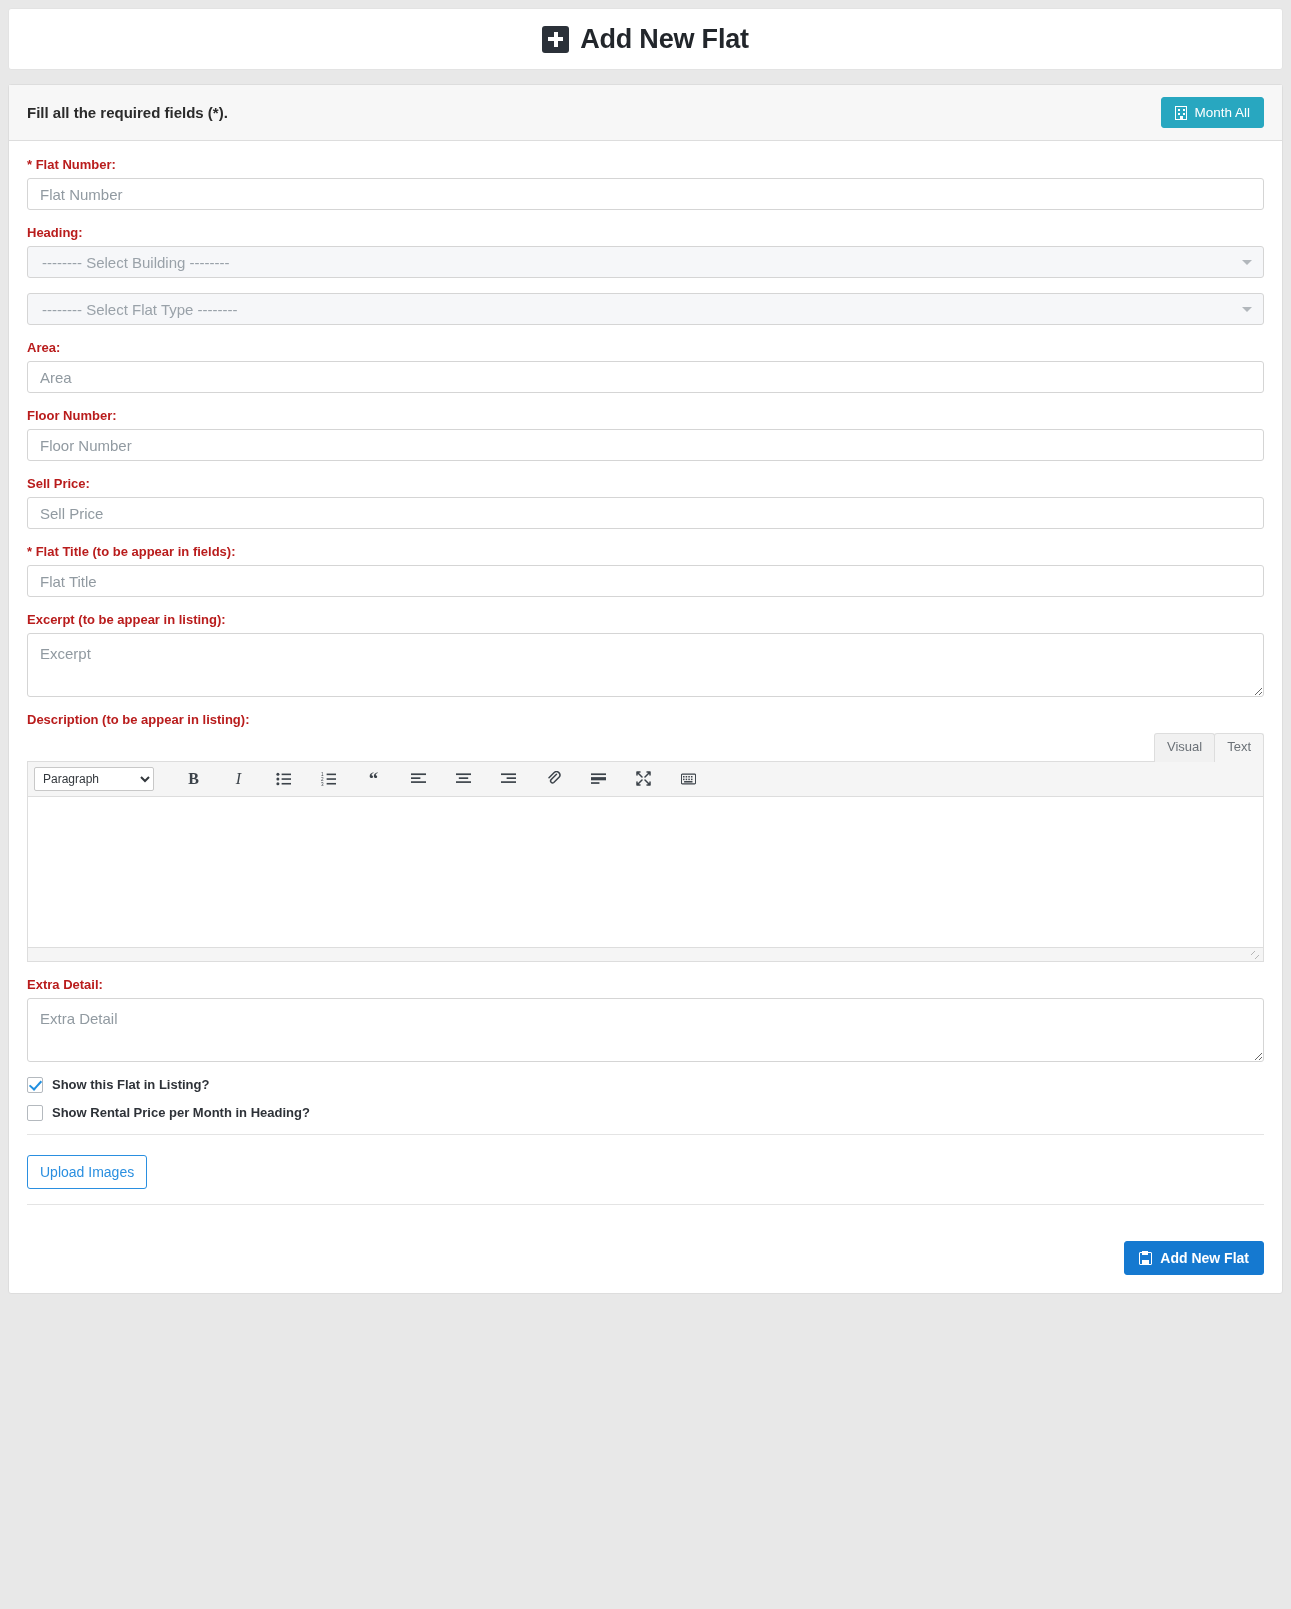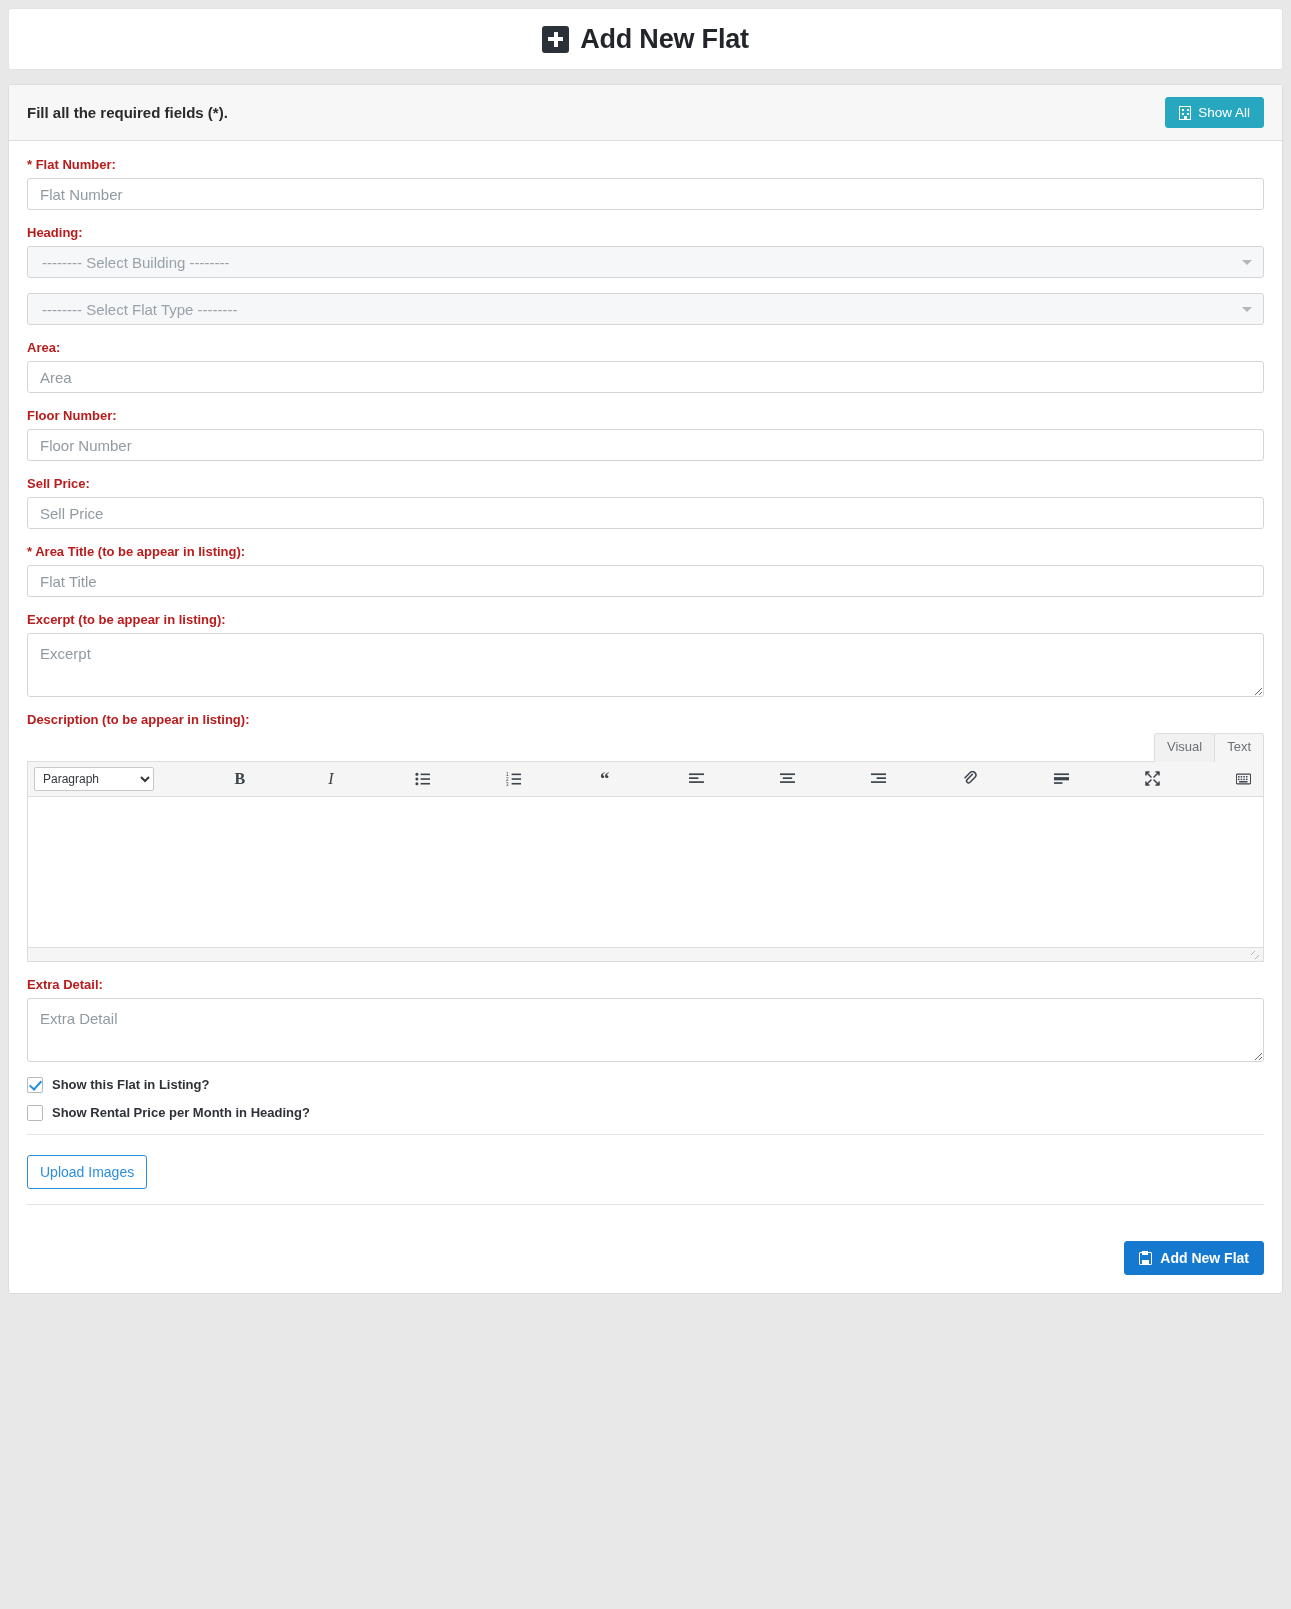--- a/index.html
+++ b/index.html
@@ -173,21 +173,20 @@
     background: #ffffff;
   }
   .editor-toolbar {
     background: #f5f5f5;
     border-bottom: 1px solid #dddddd;
     padding: 5px 6px;
     display: flex;
     align-items: center;
     gap: 18px;
     height: 35px;
-    justify-content: space-between;
   }
   .tb-select {
     height: 24px;
     width: 120px;
     font-size: 12px;
     font-family: "Liberation Sans", sans-serif;
     border: 1px solid #c8c8c8;
     background: #ffffff;
     color: #32373c;
     border-radius: 2px;
@@ -327,21 +326,21 @@
     <span>Add New Flat</span>
   </div>
 </div>
 
 <div class="card">
 
   <div class="card-header">
     <div class="card-header-text">Fill all the required fields (*).</div>
     <button class="btn-viewall">
       <span class="icon-building"></span>
-      <span>Show All</span>
+      <span>Month All</span>
     </button>
   </div>
 
   <div class="card-body">
 
     <div class="form-group">
       <label class="field-label">* Flat Number:</label>
       <input class="form-control" type="text" placeholder="Flat Number" style="">
     </div>
 
@@ -374,21 +373,21 @@
       <input class="form-control" type="text" placeholder="Floor Number" style="">
     </div>
 
     <div class="form-group">
       <label class="field-label">Sell Price:</label>
       <input class="form-control" type="text" placeholder="Sell Price" style="">
     </div>
 
 
     <div class="form-group">
-      <label class="field-label">* Area Title (to be appear in listing):</label>
+      <label class="field-label">* Flat Title (to be appear in fields):</label>
       <input class="form-control" type="text" placeholder="Flat Title" style="">
     </div>
 
     <div class="form-group">
       <label class="field-label">Excerpt (to be appear in listing):</label>
       <textarea class="form-control" placeholder="Excerpt" style=""></textarea>
     </div>
 
     <div class="form-group editor-wrap">
       <label class="field-label">Description (to be appear in listing):</label>

